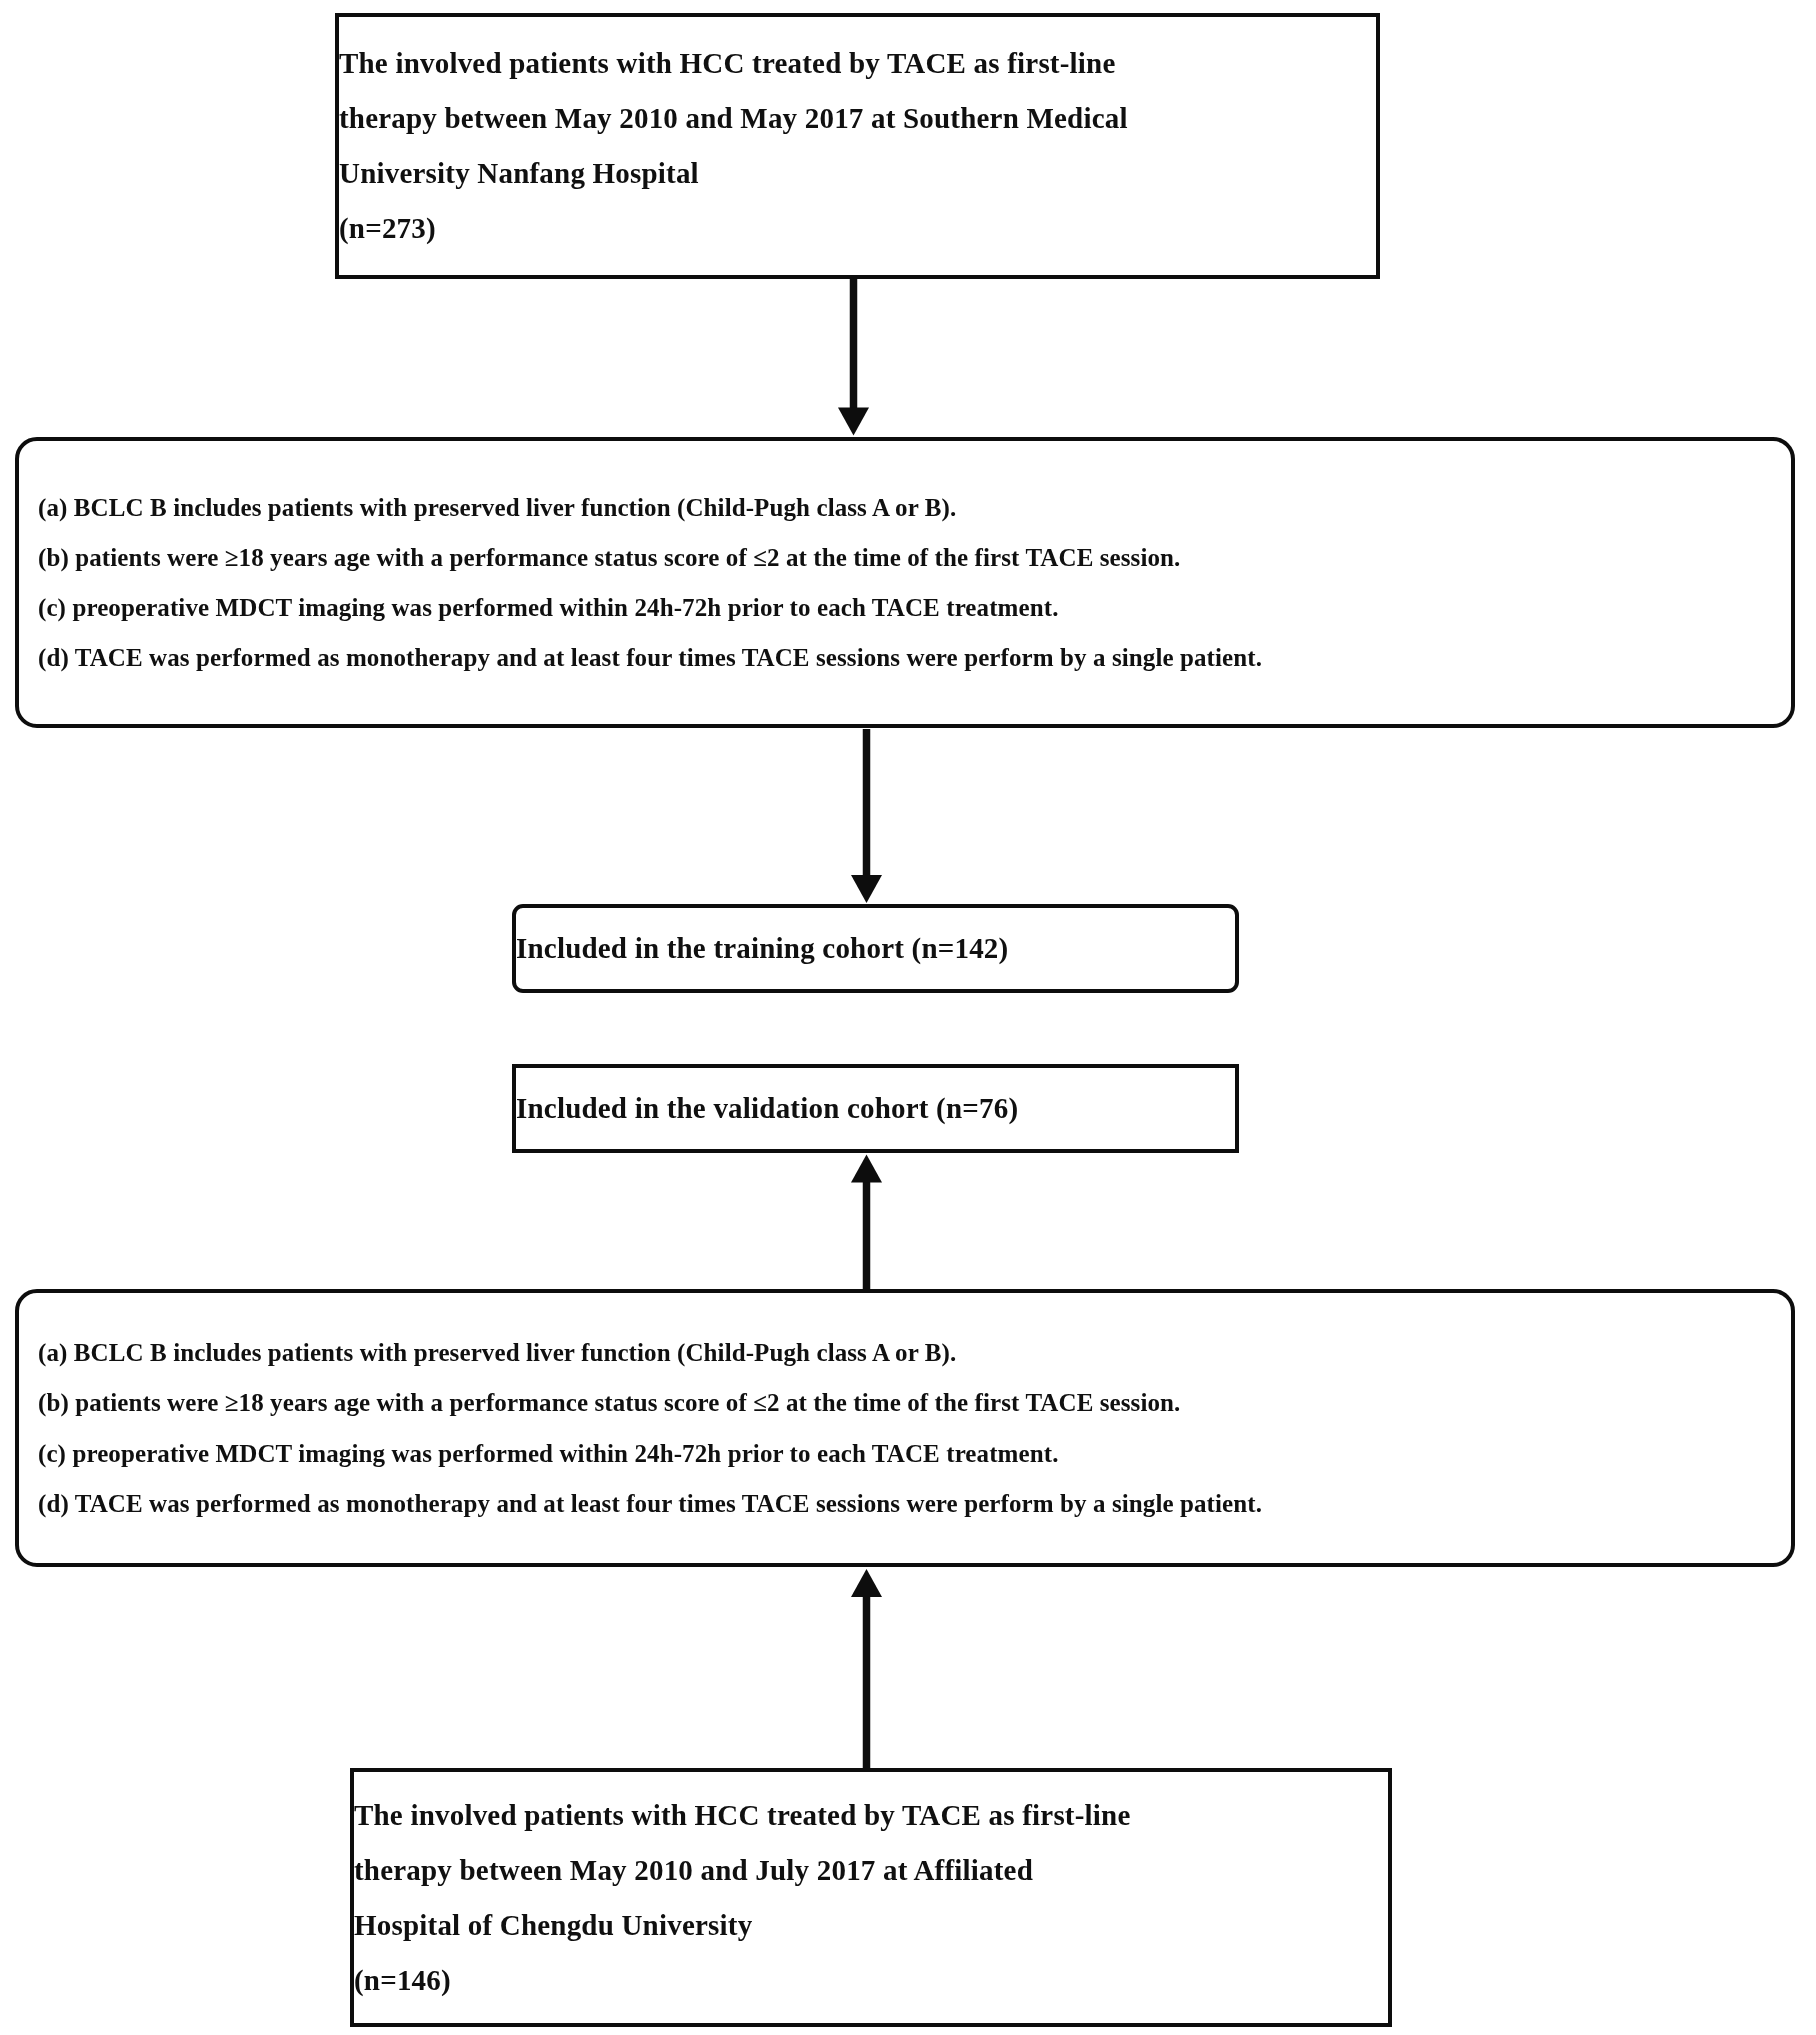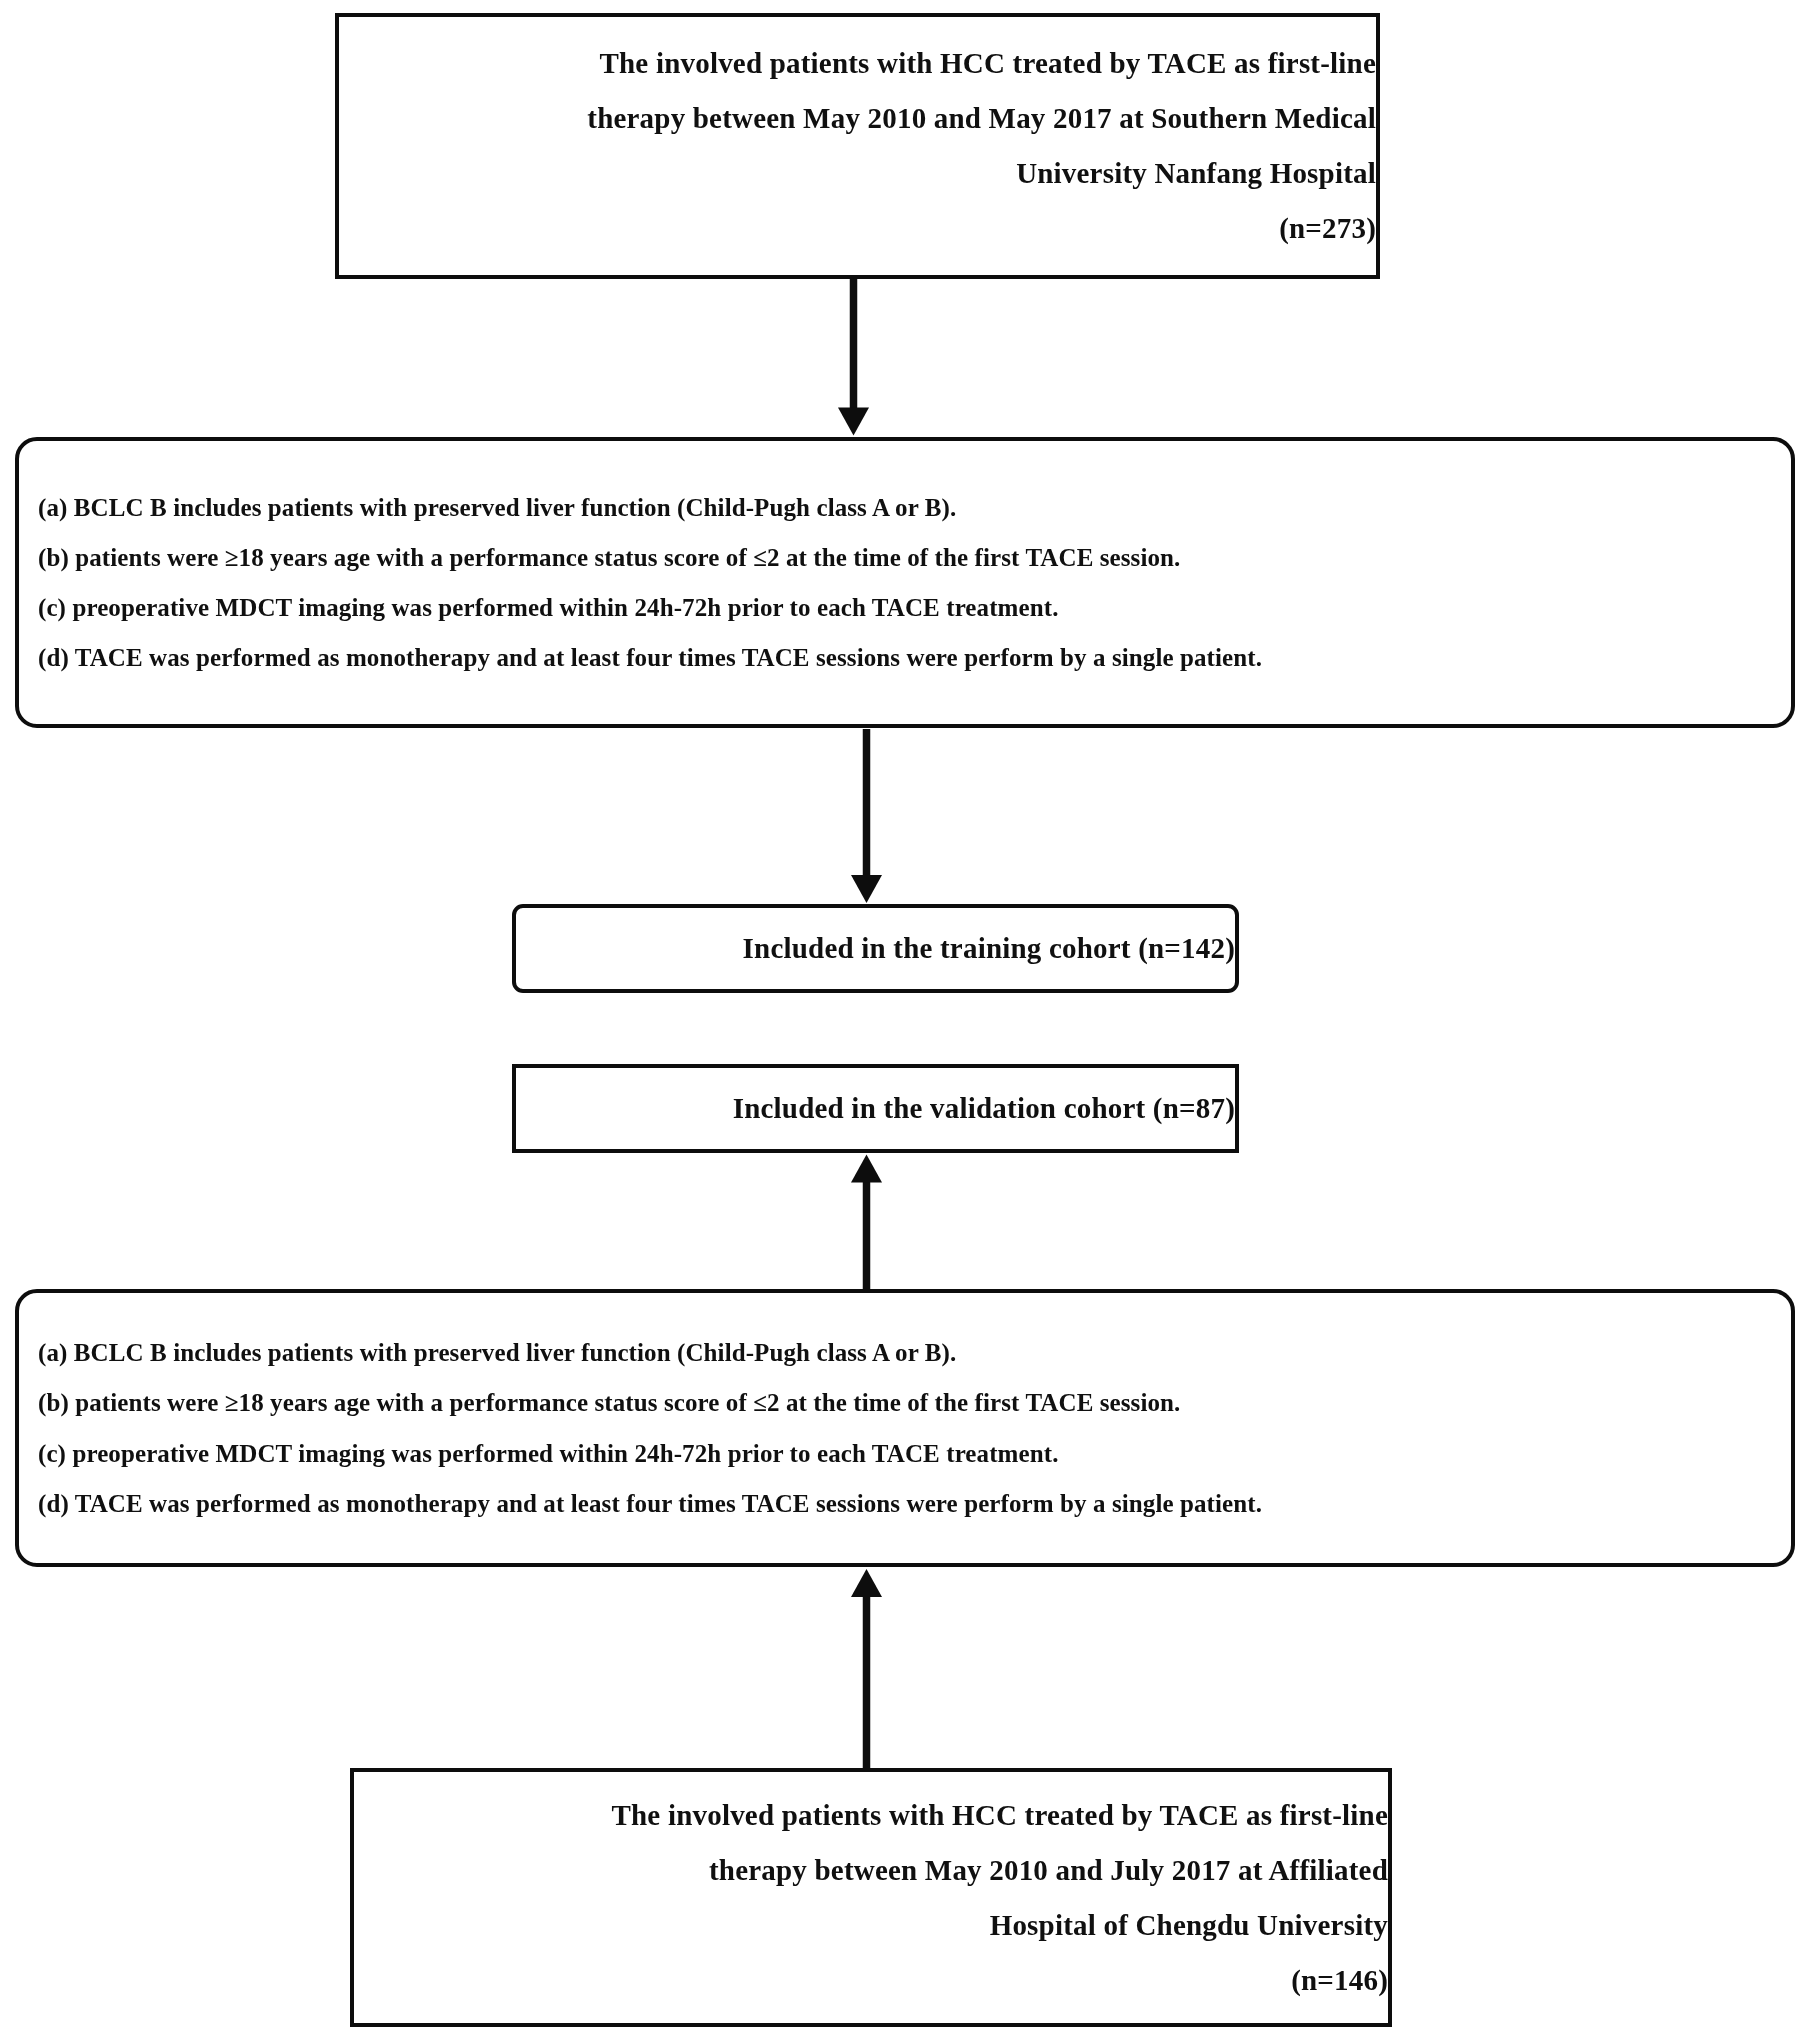--- a/index.html
+++ b/index.html
@@ -40,21 +40,21 @@
     top: 5.5px;
     bottom: -5.5px;
     background: transparent;
     border-right: 3px solid rgba(0,0,0,0.30);
     border-bottom: 3px solid rgba(0,0,0,0.30);
     pointer-events: none;
     z-index: -1;
   }
 
   .node-center {
-    text-align: right;
+    text-align: left;
   }
   .node-left {
     text-align: left;
     border-radius: 22px;
   }
 
   .line {
     font-weight: bold;
     font-size: 28px;
     line-height: 1.0;
@@ -132,21 +132,21 @@
       <line x1="45" y1="0" x2="45" y2="302" stroke="#0d0d0d" stroke-width="15"></line>
       <polygon points="45,348 14,292 76,292" fill="#0d0d0d"></polygon>
     </svg>
   </div>
 
   <div class="node node-center cohort" id="box-training">
     <div class="line">Included in the training cohort (n=142)</div>
   </div>
 
   <div class="node node-center cohort" id="box-validation">
-    <div class="line">Included in the validation cohort (n=87)</div>
+    <div class="line">Included in the validation cohort (n=76)</div>
   </div>
 
   <div class="connector" id="arrow-3">
     <svg width="45" height="137" viewBox="0 0 90 272">
       <line x1="45" y1="272" x2="45" y2="48" stroke="#0d0d0d" stroke-width="15"></line>
       <polygon points="45,2 14,58 76,58" fill="#0d0d0d"></polygon>
     </svg>
   </div>
 
   <div class="node node-left criteria" id="box-criteria-bot">

